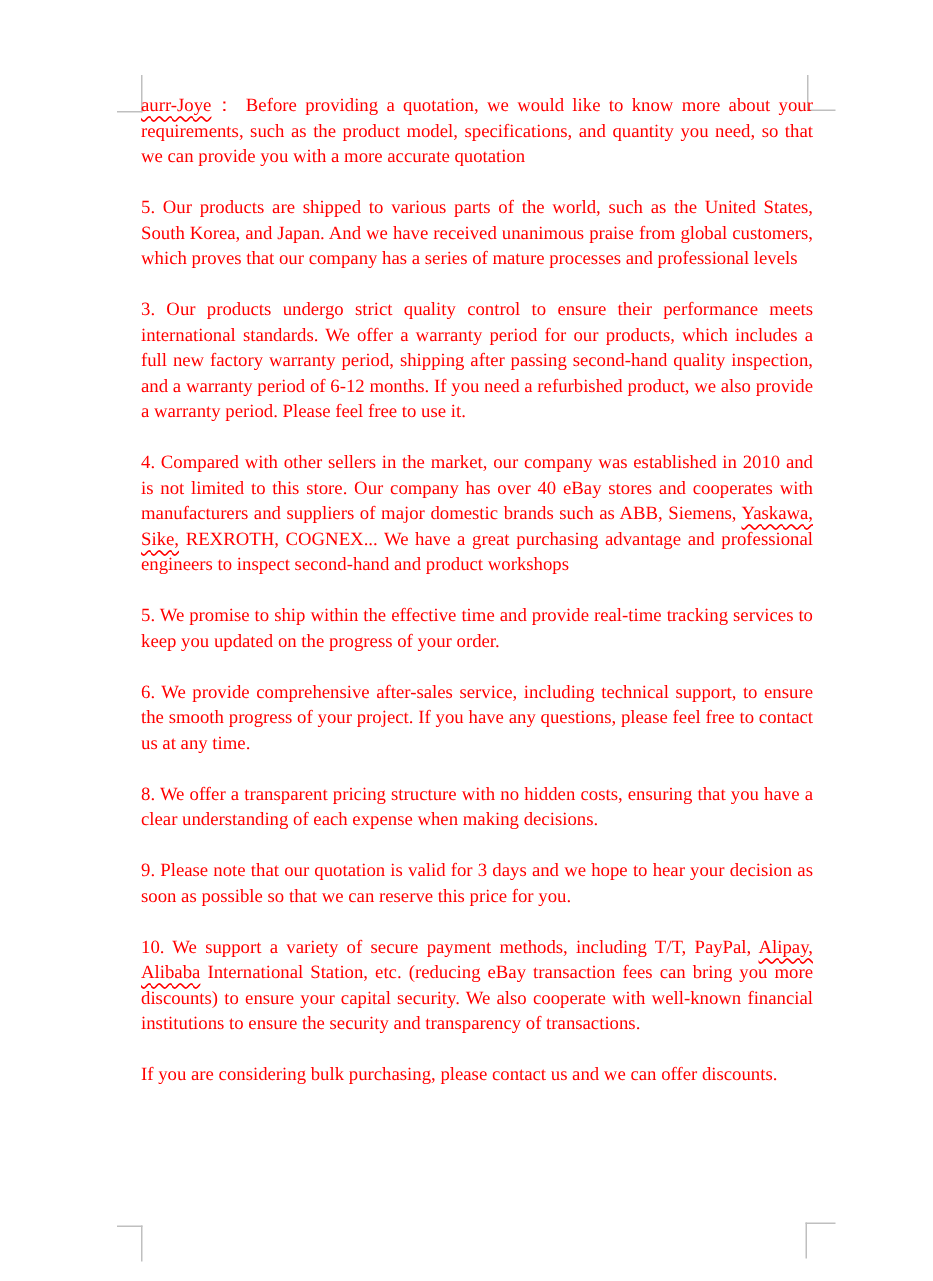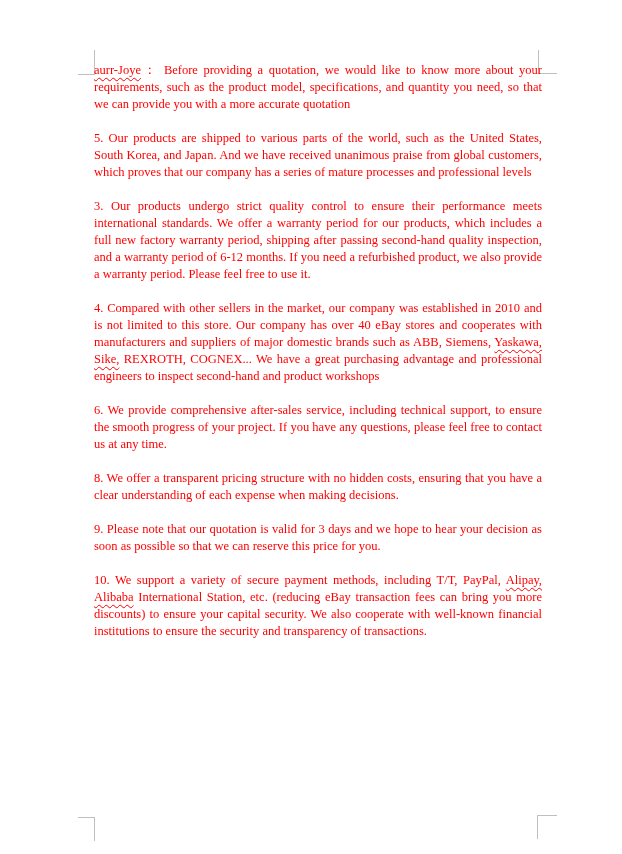--- a/index.html
+++ b/index.html
@@ -49,18 +49,20 @@
 <div class="page">
   <div class="crop tl"></div>
   <div class="crop tr"></div>
   <div class="crop bl"></div>
   <div class="crop br"></div>
   <div class="content">
       <p class="para"><span class="wavy">aurr-Joye</span><span>： Before providing a quotation, we would like to know more about your requirements, such as the product model, specifications, and quantity you need, so that we can provide you with a more accurate quotation</span></p>
       <p class="para"><span>5. Our products are shipped to various parts of the world, such as the United States, South Korea, and Japan. And we have received unanimous praise from global customers, which proves that our company has a series of mature processes and professional levels</span></p>
       <p class="para"><span>3. Our products undergo strict quality control to ensure their performance meets international standards. We offer a warranty period for our products, which includes a full new factory warranty period, shipping after passing second-hand quality inspection, and a warranty period of 6-12 months. If you need a refurbished product, we also provide a warranty period. Please feel free to use it.</span></p>
       <p class="para"><span>4. Compared with other sellers in the market, our company was established in 2010 and is not limited to this store. Our company has over 40 eBay stores and cooperates with manufacturers and suppliers of major domestic brands such as ABB, Siemens, </span><span class="wavy">Yaskawa,</span><span> </span><span class="wavy">Sike,</span><span> REXROTH, COGNEX... We have a great purchasing advantage and professional engineers to inspect second-hand and product workshops</span></p>
+      <p class="para"><span>5. We promise to ship within the effective time and provide real-time tracking services to keep you updated on the progress of your order.</span></p>
       <p class="para"><span>6. We provide comprehensive after-sales service, including technical support, to ensure the smooth progress of your project. If you have any questions, please feel free to contact us at any time.</span></p>
       <p class="para"><span>8. We offer a transparent pricing structure with no hidden costs, ensuring that you have a clear understanding of each expense when making decisions.</span></p>
       <p class="para"><span>9. Please note that our quotation is valid for 3 days and we hope to hear your decision as soon as possible so that we can reserve this price for you.</span></p>
       <p class="para"><span>10. We support a variety of secure payment methods, including T/T, PayPal, </span><span class="wavy">Alipay,</span><span> </span><span class="wavy">Alibaba</span><span> International Station, etc. (reducing eBay transaction fees can bring you more discounts) to ensure your capital security. We also cooperate with well-known financial institutions to ensure the security and transparency of transactions.</span></p>
+      <p class="para"><span>If you are considering bulk purchasing, please contact us and we can offer discounts.</span></p>
     </div>
 </div>
 
 </body></html>

